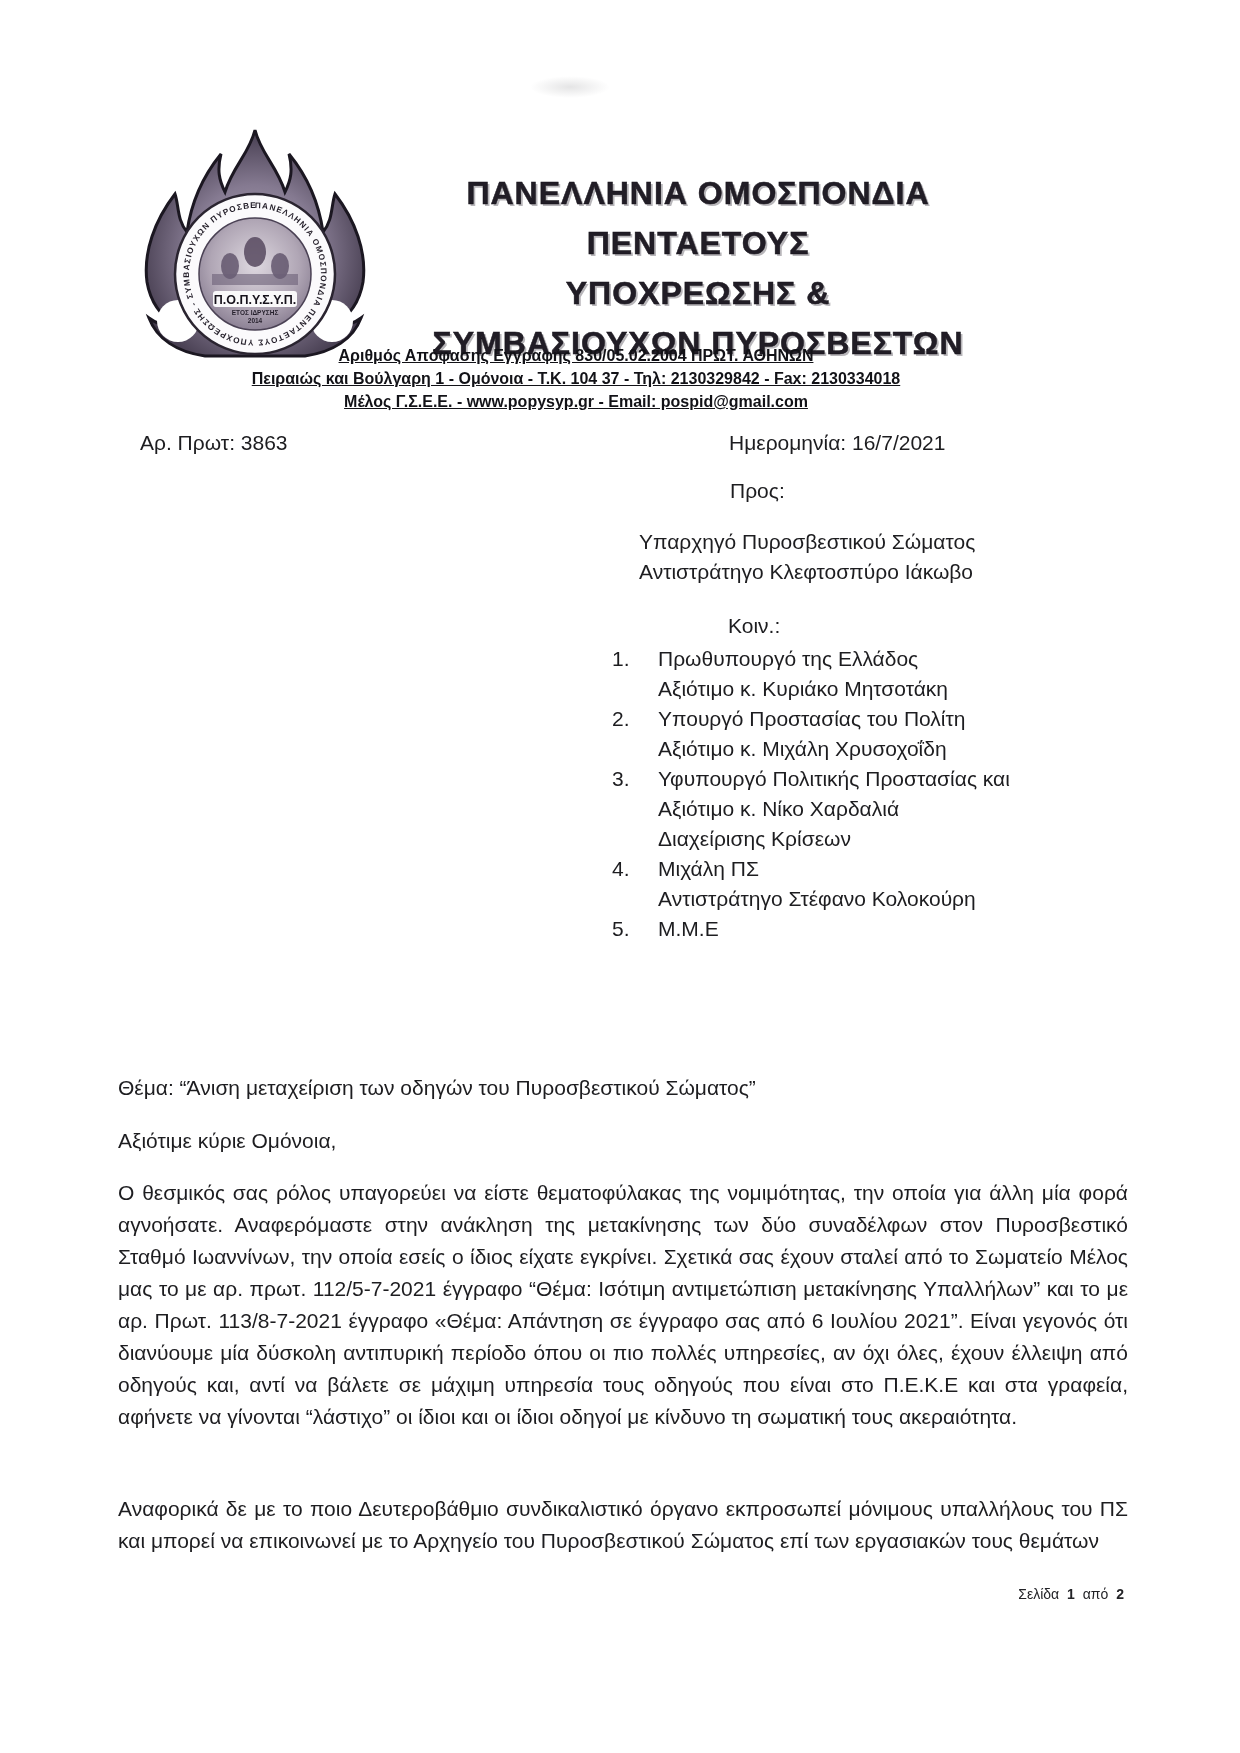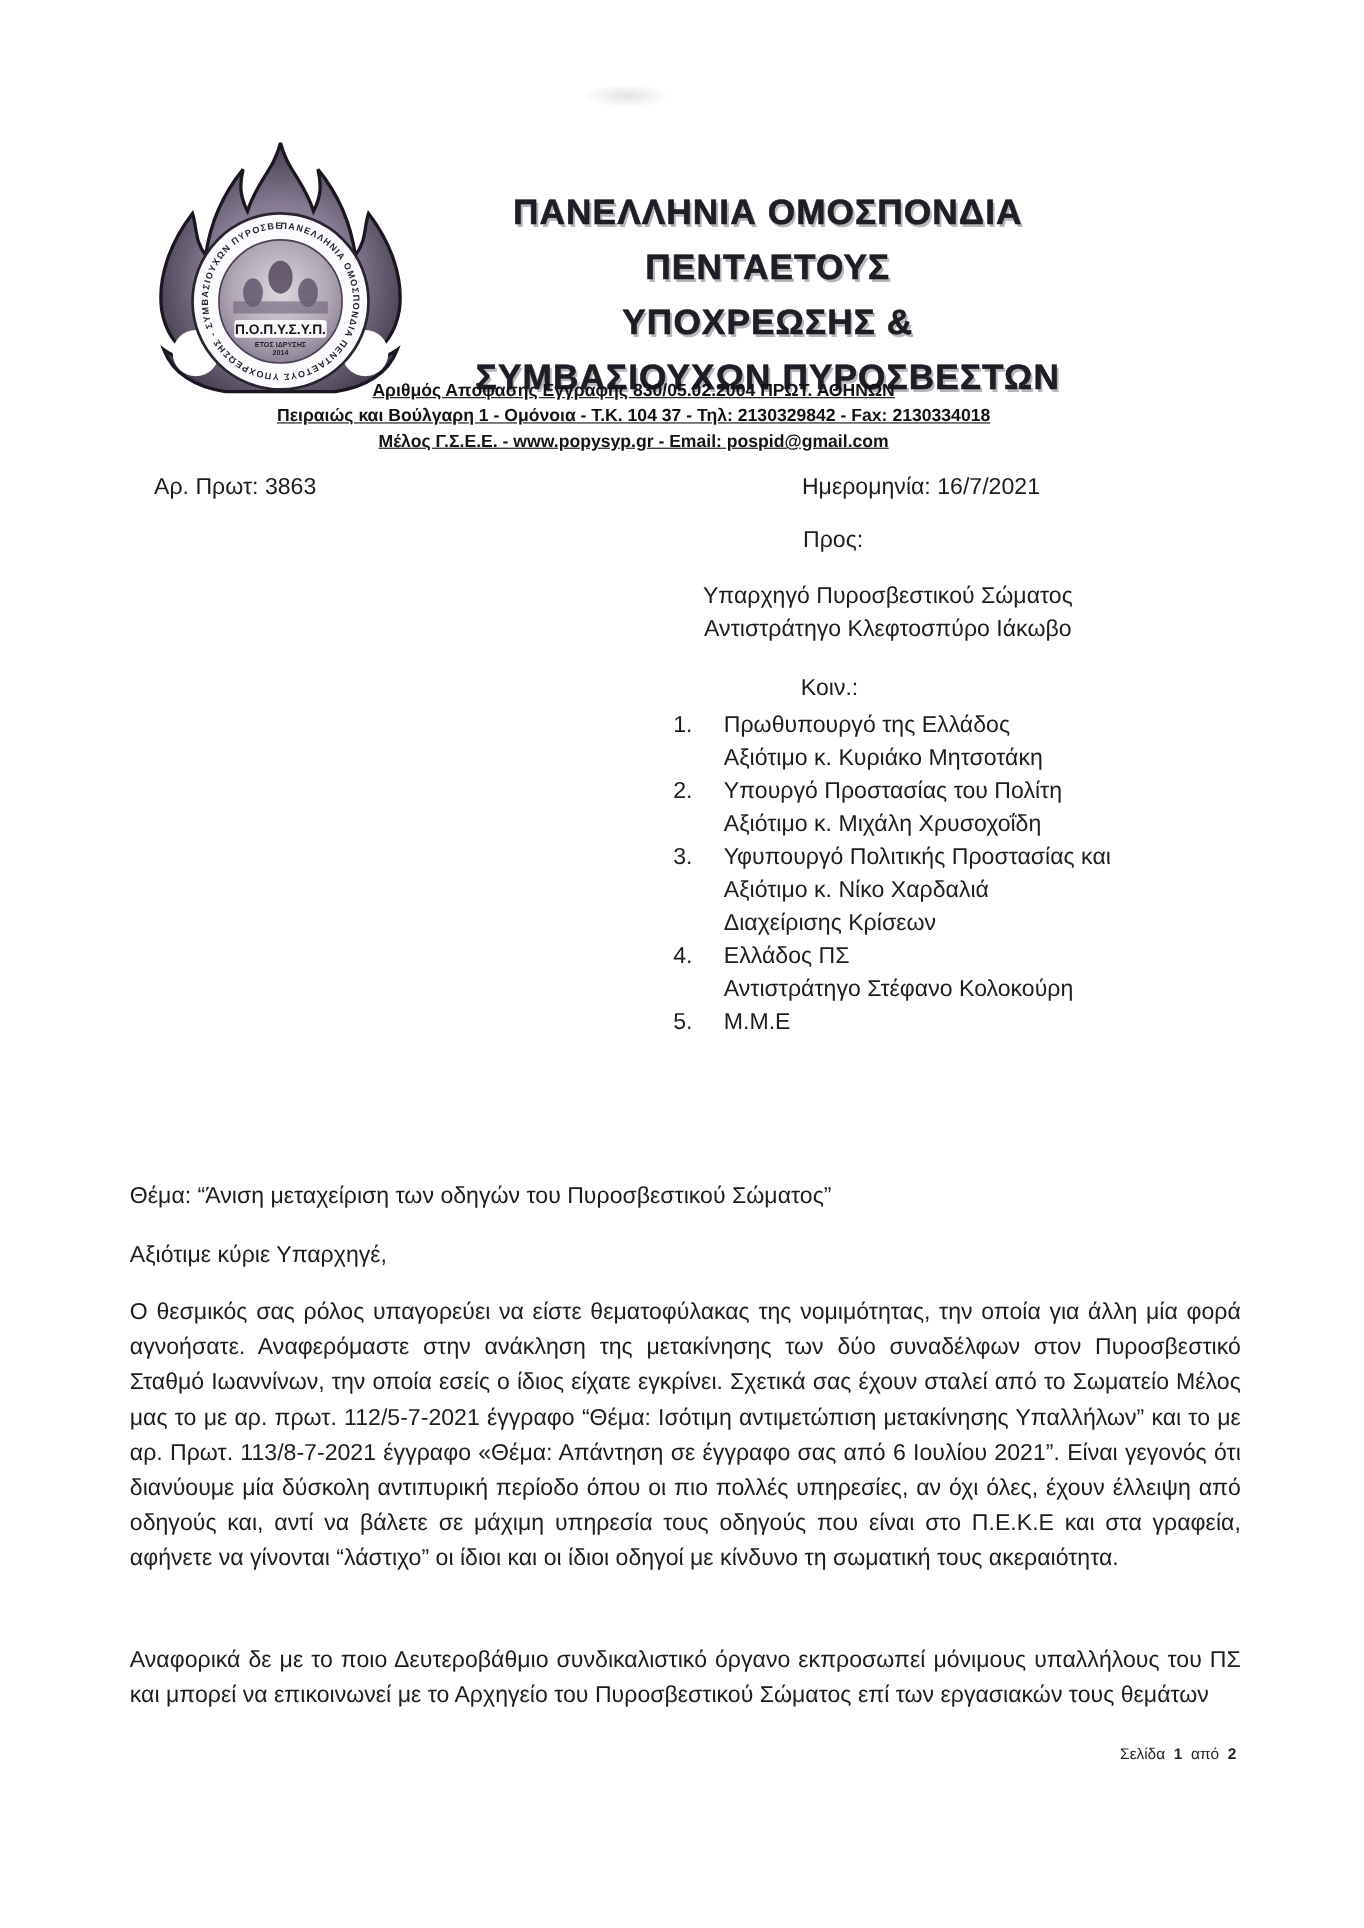--- a/index.html
+++ b/index.html
@@ -28,21 +28,21 @@
   }
   .contact{
     left:120px;top:344px;width:912px;
     text-align:center;
     font-size:16px;font-weight:700;line-height:23px;color:#121217;
   }
   .contact > div{text-decoration:underline;}
   .meta-left{left:140px;top:431px;font-size:21px;}
   .meta-right{left:729px;top:431px;font-size:21px;}
   .to-label{left:730px;top:479px;font-size:21px;}
-  .to-block{left:639px;top:527px;font-size:21px;line-height:30px;text-align:center;}
+  .to-block{left:639px;top:527px;font-size:21px;line-height:30px;}
   .cc-label{left:728px;top:614px;font-size:21px;}
   .cc-list{left:612px;top:644px;font-size:21px;line-height:30px;}
   .cc-item{display:flex;}
   .cc-num{width:46px;flex:0 0 46px;}
   .subject{left:118px;top:1076px;font-size:21px;width:1010px;}
   .salutation{left:118px;top:1129px;font-size:21px;}
   .para-1{left:118px;top:1177px;width:1010px;font-size:21px;line-height:32px;text-align:justify;}
   .para-2{left:118px;top:1493px;width:1010px;font-size:21px;line-height:32px;text-align:justify;}
   .page-footer{right:112px;top:1586px;font-size:14px;color:#232327;}
   .page-footer .sep{margin:0 4px;}
@@ -135,34 +135,34 @@
       <span class="cc-num">3.</span>
       <div>
         <div>Υφυπουργό Πολιτικής Προστασίας και</div>
         <div>Αξιότιμο κ. Νίκο Χαρδαλιά</div>
         <div>Διαχείρισης Κρίσεων</div>
       </div>
     </div>
     <div class="cc-item">
       <span class="cc-num">4.</span>
       <div>
-        <div>Ελλάδος ΠΣ</div>
+        <div>Μιχάλη ΠΣ</div>
         <div>Αντιστράτηγο Στέφανο Κολοκούρη</div>
       </div>
     </div>
     <div class="cc-item">
       <span class="cc-num">5.</span>
       <div>
         <div>Μ.Μ.Ε</div>
       </div>
     </div>
   </div>
 
   <div class="abs subject">Θέμα: “Άνιση μεταχείριση των οδηγών του Πυροσβεστικού Σώματος”</div>
-  <div class="abs salutation">Αξιότιμε κύριε Υπαρχηγέ,</div>
+  <div class="abs salutation">Αξιότιμε κύριε Ομόνοια,</div>
   <div class="abs para-1">Ο θεσμικός σας ρόλος υπαγορεύει να είστε θεματοφύλακας της νομιμότητας, την οποία για άλλη μία φορά αγνοήσατε. Αναφερόμαστε στην ανάκληση της μετακίνησης των δύο συναδέλφων στον Πυροσβεστικό Σταθμό Ιωαννίνων, την οποία εσείς ο ίδιος είχατε εγκρίνει. Σχετικά σας έχουν σταλεί από το Σωματείο Μέλος μας το με αρ. πρωτ. 112/5-7-2021 έγγραφο “Θέμα: Ισότιμη αντιμετώπιση μετακίνησης Υπαλλήλων” και το με αρ. Πρωτ. 113/8-7-2021 έγγραφο «Θέμα: Απάντηση σε έγγραφο σας από 6 Ιουλίου 2021”. Είναι γεγονός ότι διανύουμε μία δύσκολη αντιπυρική περίοδο όπου οι πιο πολλές υπηρεσίες, αν όχι όλες, έχουν έλλειψη από οδηγούς και, αντί να βάλετε σε μάχιμη υπηρεσία τους οδηγούς που είναι στο Π.Ε.Κ.Ε και στα γραφεία, αφήνετε να γίνονται “λάστιχο” οι ίδιοι και οι ίδιοι οδηγοί με κίνδυνο τη σωματική τους ακεραιότητα.</div>
   <div class="abs para-2">Αναφορικά δε με το ποιο Δευτεροβάθμιο συνδικαλιστικό όργανο εκπροσωπεί μόνιμους υπαλλήλους του ΠΣ και μπορεί να επικοινωνεί με το Αρχηγείο του Πυροσβεστικού Σώματος επί των εργασιακών τους θεμάτων</div>
 
   <div class="abs page-footer">
     <span>Σελίδα</span>
     <b class="sep">1</b>
     <span>από</span>
     <b class="sep">2</b>
   </div>
 

